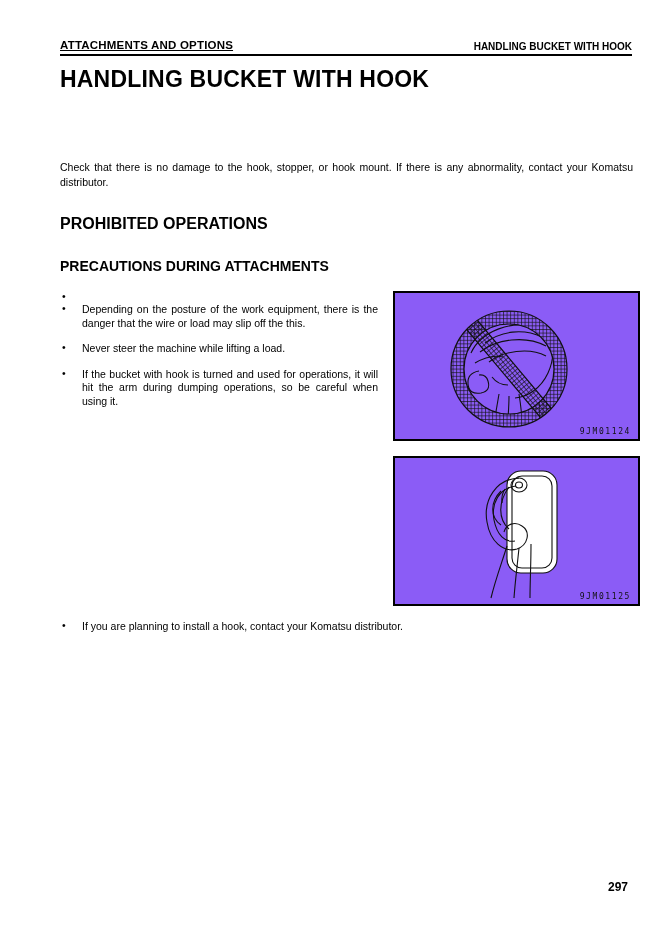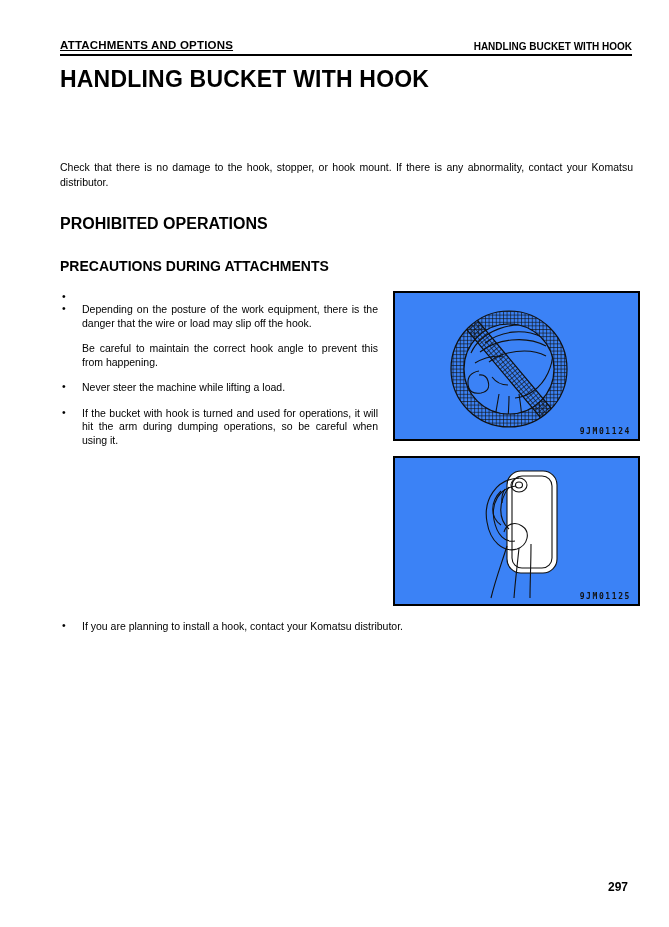--- a/index.html
+++ b/index.html
@@ -41,23 +41,22 @@
     font-size:10.5px; line-height:13.5px;
   }
   .closing .marker { position:absolute; left:2px; top:-1px; }
   .closing { padding-left:0; }
   .closing-inner { position:relative; padding-left:22px; }
 
   
   .figures { position:absolute; left:393px; top:291px; }
   .figbox {
     position:relative; width:243px; height:146px;
-    border:2px solid #000; background:#3b82f6;
+    border:2px solid #000; background:#8b5cf6;
     margin-bottom:15px;
-    font-weight:bold;
   }
   .figcap {
     position:absolute; right:7px; bottom:3px;
     font-size:8px; letter-spacing:1.6px;
     font-family:"DejaVu Sans Mono", monospace;
     color:#111;
   }
   .figart { position:absolute; left:0; top:0; }
 
   .pagenum { position:absolute; right:41px; top:880px; font-size:12px; font-weight:bold; }
@@ -75,22 +74,21 @@
   <div class="para">Check that there is no damage to the hook, stopper, or hook mount. If there is any abnormality, contact your Komatsu distributor.</div>
   <div class="h2b">PROHIBITED OPERATIONS</div>
   <div class="h3">PRECAUTIONS DURING ATTACHMENTS</div>
 
   <div class="bullets">
     <div class="bullet-item">
       <span class="marker">•</span>
     </div>
     <div class="bullet-item">
       <span class="marker">•</span>
-      <span>Depending on the posture of the work equipment, there is the danger that the wire or load may slip off the hook.</span>
-      <div class="bullet-extra">Be careful to maintain the correct hook angle to prevent this from happening.</div>
+      <span>Depending on the posture of the work equipment, there is the danger that the wire or load may slip off the this.</span>
     </div>
     <div class="bullet-item">
       <span class="marker">•</span>
       <span>Never steer the machine while lifting a load.</span>
     </div>
     <div class="bullet-item">
       <span class="marker">•</span>
       <span>If the bucket with hook is turned and used for operations, it will hit the arm during dumping operations, so be careful when using it.</span>
     </div>
   </div>

